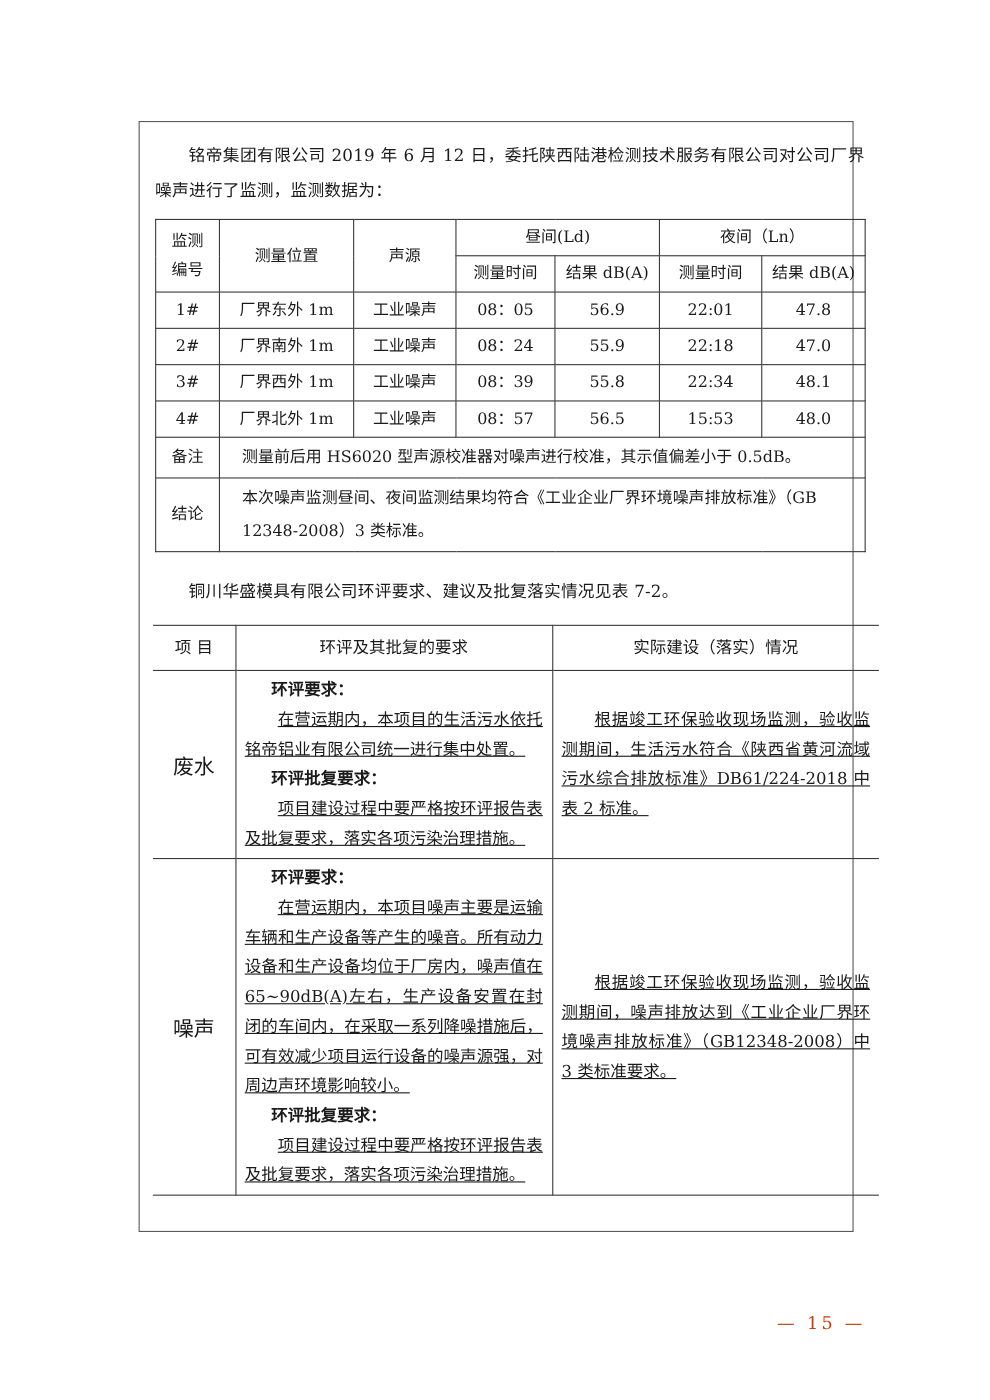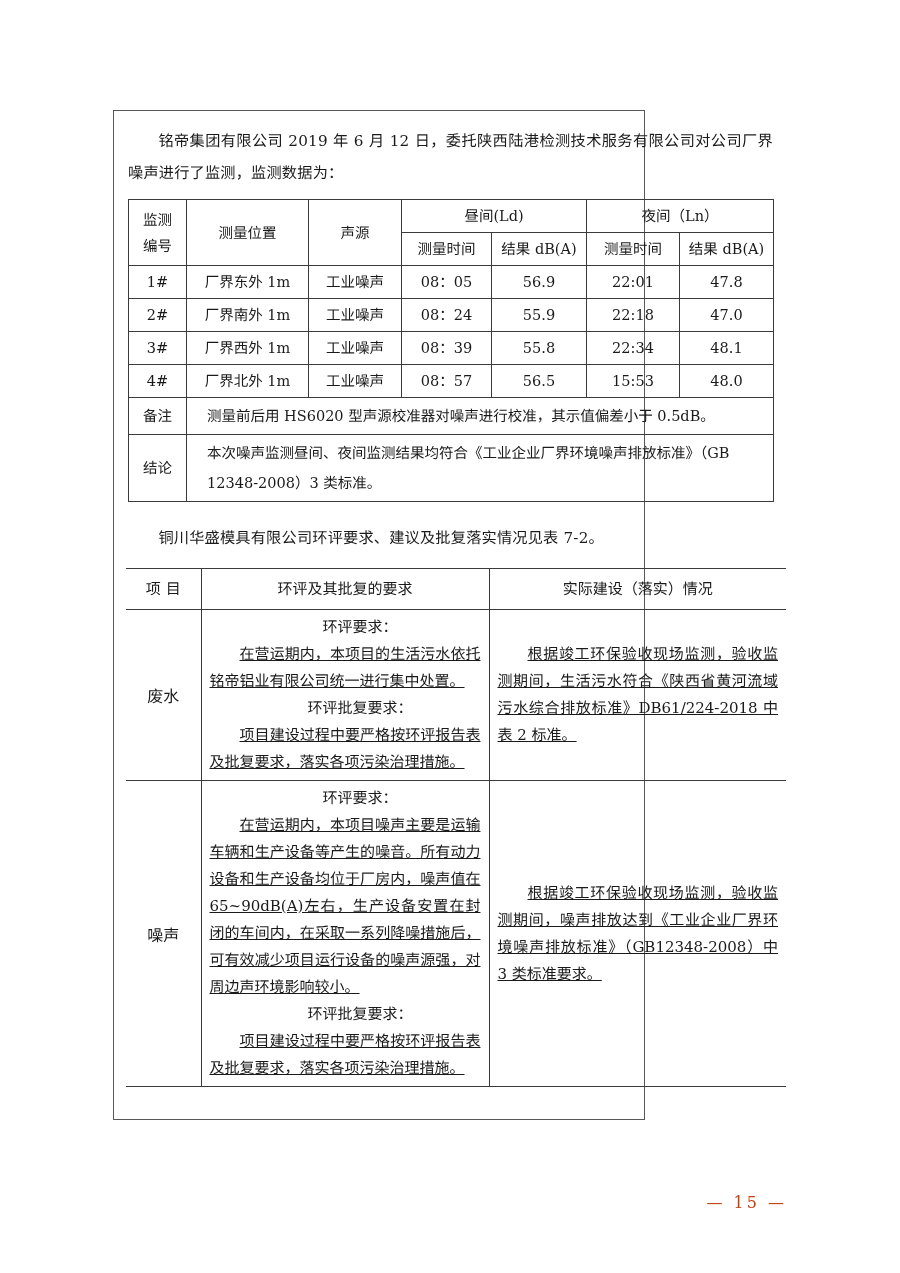--- a/index.html
+++ b/index.html
@@ -13,23 +13,23 @@
     height: 1273px;
     position: relative;
     font-family: "DejaVu Serif", "Liberation Serif", serif;
     color: #1a1a1a;
     overflow: hidden;
   }
 
   
   #page-frame {
     position: absolute;
-    left: 113px;
+    left: 126px;
     top: 110px;
-    width: 532px;
+    width: 650px;
     height: 1010px;
     border: 1.5px solid #58585a;
     box-sizing: border-box;
     background: #fff;
   }
 
   #page-body {
     position: absolute;
     left: 14px;
     top: 14px;
@@ -107,38 +107,37 @@
   }
   table.ruled td.vline { border-right: 1px solid #3a3a3a; margin-top: 22px; }
   table.ruled tr.hdr td {
     text-align: center;
     padding-top: 6px;
     padding-bottom: 6px;
     line-height: 28px;
   }
   td.item-cell {
     text-align: center;
-    font-size: 16px;
+    font-size: 19px;
   }
   .cell-text {
     font-size: 15px;
     line-height: 27px;
     text-align: justify;
     text-justify: inter-ideograph;
     margin: 0;
     padding: 0 6px;
     text-decoration: underline;
   }
   .cell-text.ind { text-indent: 2em; }
   .bold-lbl {
-    font-weight: normal;
+    font-weight: bold;
     text-indent: 2em;
     display: block;
     line-height: 27px;
-    text-align: center;
   }
 
   
   #page-number {
     position: absolute;
     left: 0;
     top: 1193px;
     width: 787px;
     text-align: right;
     font-size: 16px;

